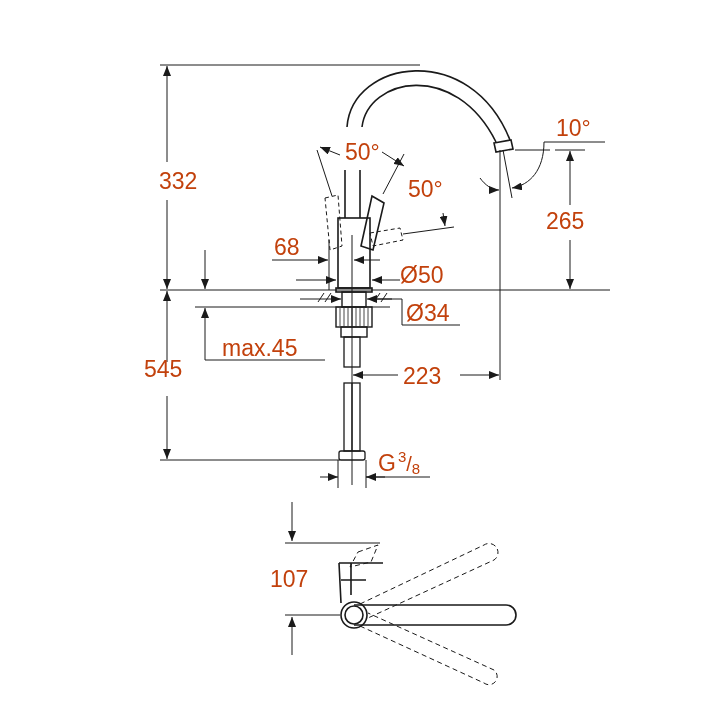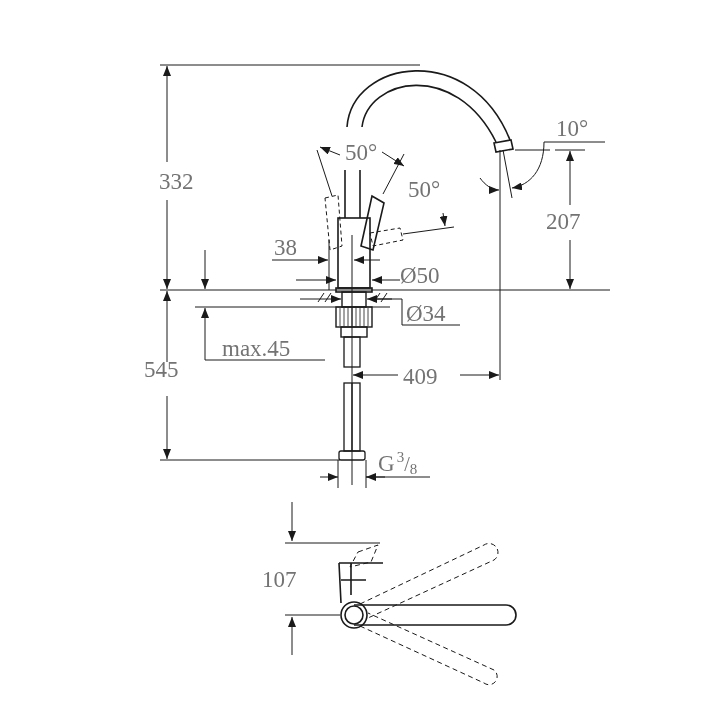--- a/index.html
+++ b/index.html
@@ -1,18 +1,18 @@
 <!DOCTYPE html>
 <html><head>
 <meta charset="utf-8">
 <style>
   html, body { margin: 0; padding: 0; background: #ffffff; }
   body { width: 720px; height: 720px; position: relative; overflow: hidden; }
   svg { position: absolute; left: 0; top: 0; }
-  .lbl { position: absolute; font-family: Liberation Serif, serif; font-size: 23px; color: #737373; line-height: 1; white-space: nowrap; }
+  .lbl { position: absolute; font-family: Liberation Sans, sans-serif; font-size: 23px; color: #c2410c; line-height: 1; white-space: nowrap; }
   .sup { font-size: 15px; position: relative; top: -9px; margin-left: 2px; }
   .slash { font-size: 20px; }
   .sub { font-size: 15px; position: relative; top: 3px; }
 </style>
 </head>
 <body>
 
 <svg width="720" height="720" viewBox="0 0 720 720" xmlns="http://www.w3.org/2000/svg">
   <defs>
     <marker id="arr" markerWidth="10" markerHeight="8" refX="10" refY="4" orient="auto" markerUnits="userSpaceOnUse">
@@ -139,26 +139,26 @@
       <g stroke-dasharray="5,3.5">
         <path d="M358,552 L378,545 L371,562 L350,567 z"></path>
         <path d="M360,604 L484,545 A8,8 0 0 1 494,560 L368,618"></path>
         <path d="M360,626 L484,683 A8,8 0 0 0 494,670 L368,613"></path>
       </g>
     </g>
   </g>
 </svg>
 
 <div class="lbl" style="left:144px;top:170px;margin-left:15px;">332</div>
-<div class="lbl" style="left:546px;top:210px;">207</div>
+<div class="lbl" style="left:546px;top:210px;">265</div>
 <div class="lbl" style="left:144px;top:358px;">545</div>
-<div class="lbl" style="left:403px;top:365px;">409</div>
-<div class="lbl" style="left:274px;top:236px;">38</div>
+<div class="lbl" style="left:403px;top:365px;">223</div>
+<div class="lbl" style="left:274px;top:236px;">68</div>
 <div class="lbl" style="left:400px;top:264px;">Ø50</div>
 <div class="lbl" style="left:406px;top:302px;">Ø34</div>
 <div class="lbl" style="left:222px;top:337px;text-align:center;">max.45</div>
 <div class="lbl" style="left:378px;top:452px;">
   <span>G</span><span class="sup">3</span><span class="slash">/</span><span class="sub">8</span>
 </div>
 <div class="lbl" style="left:345px;top:141px;">50°</div>
 <div class="lbl" style="left:408px;top:178px;">50°</div>
 <div class="lbl" style="left:556px;top:117px;">10°</div>
-<div class="lbl" style="left:262px;top:568px;">107</div>
+<div class="lbl" style="left:270px;top:568px;">107</div>
 
 </body></html>

